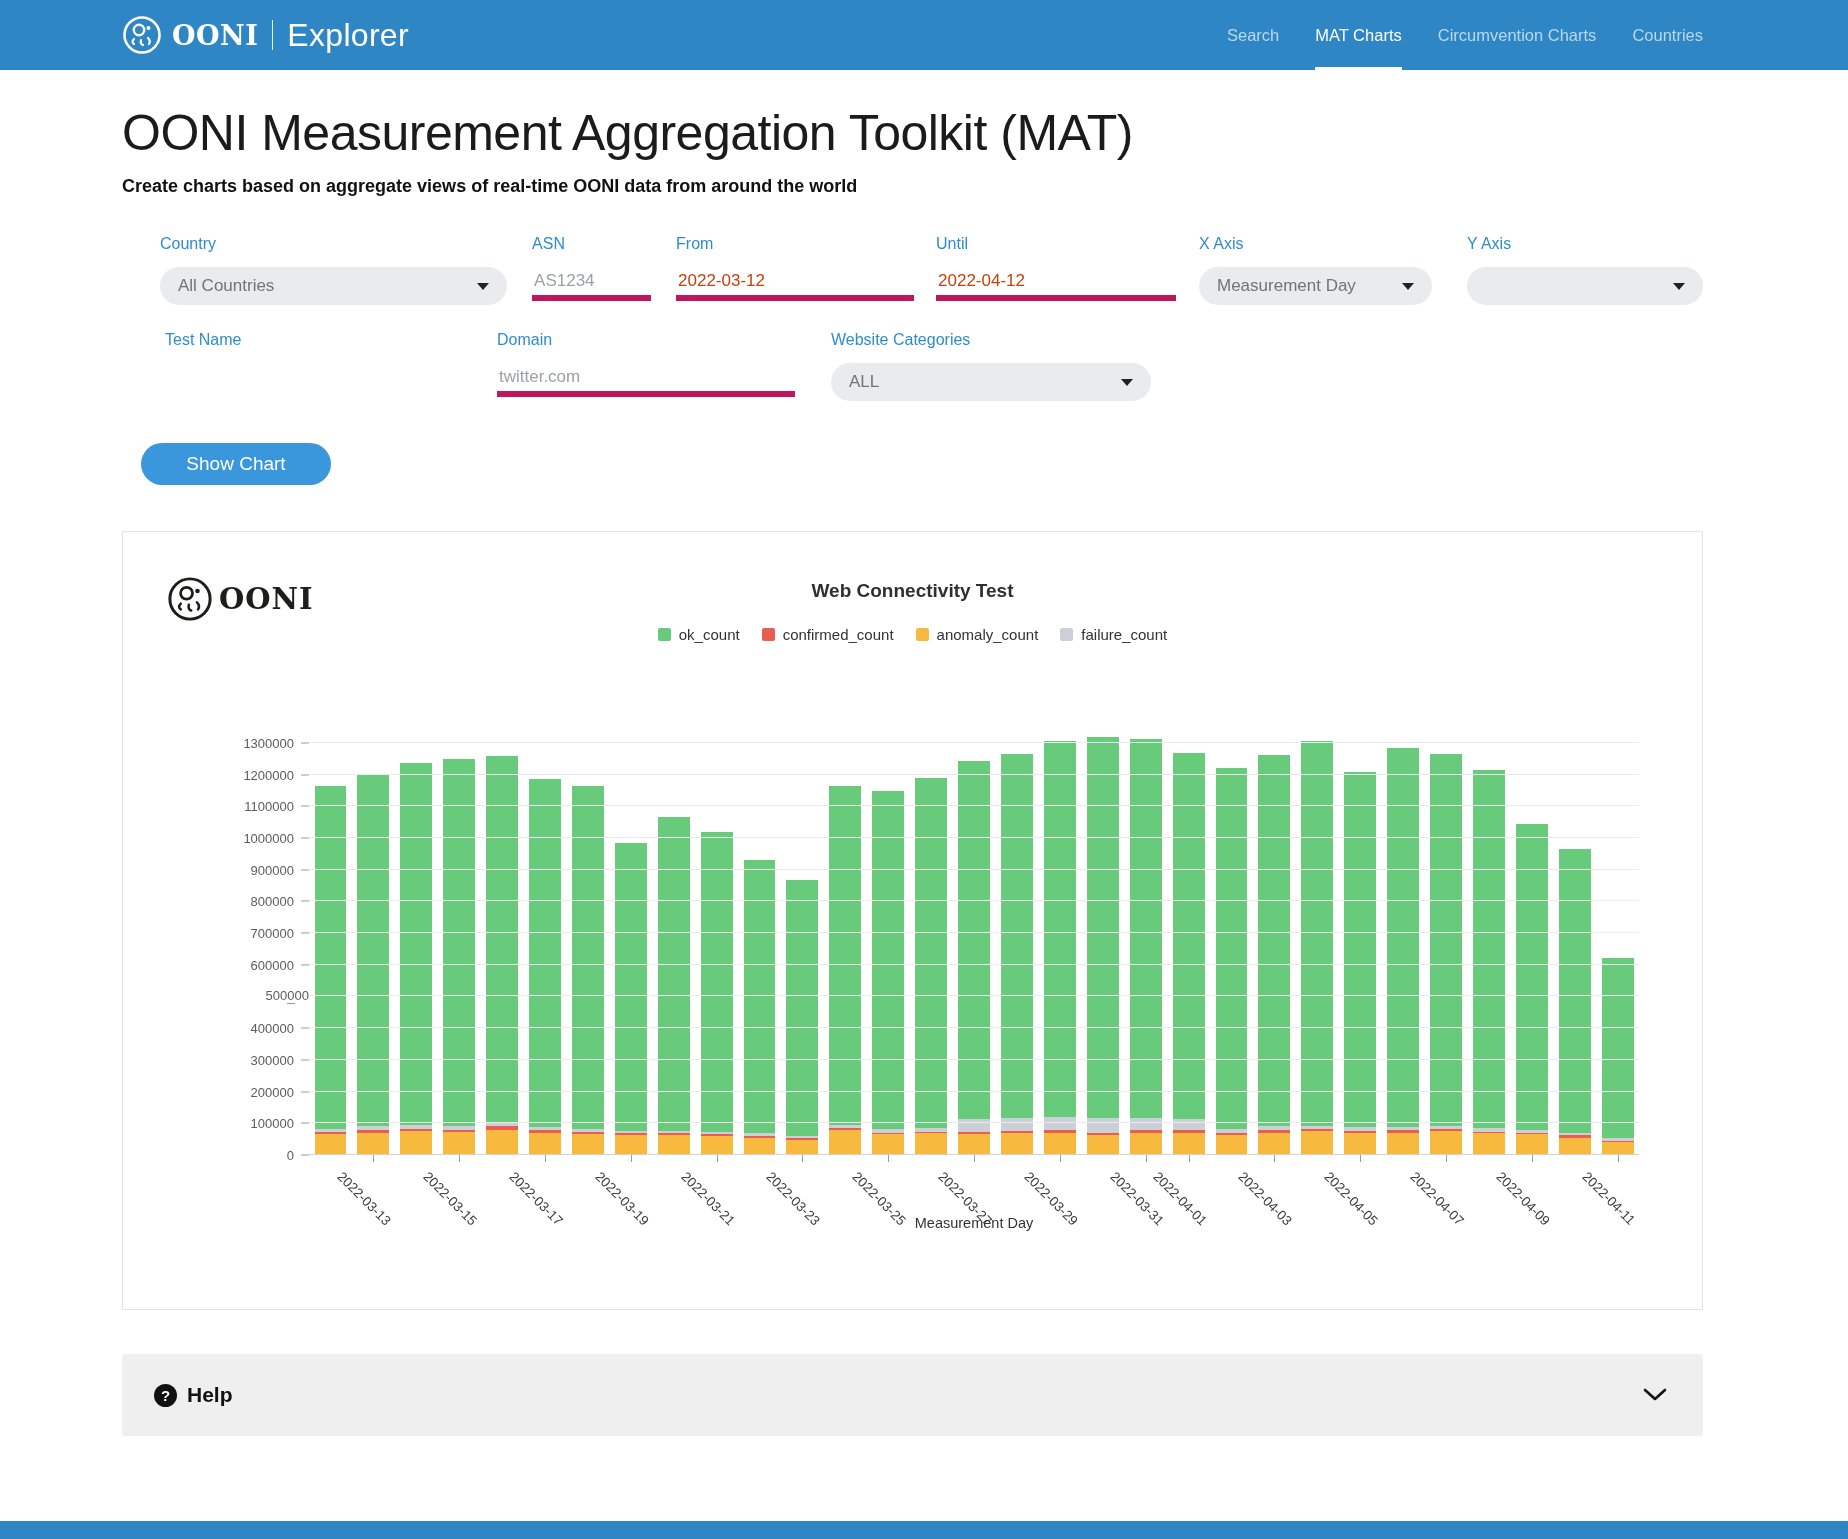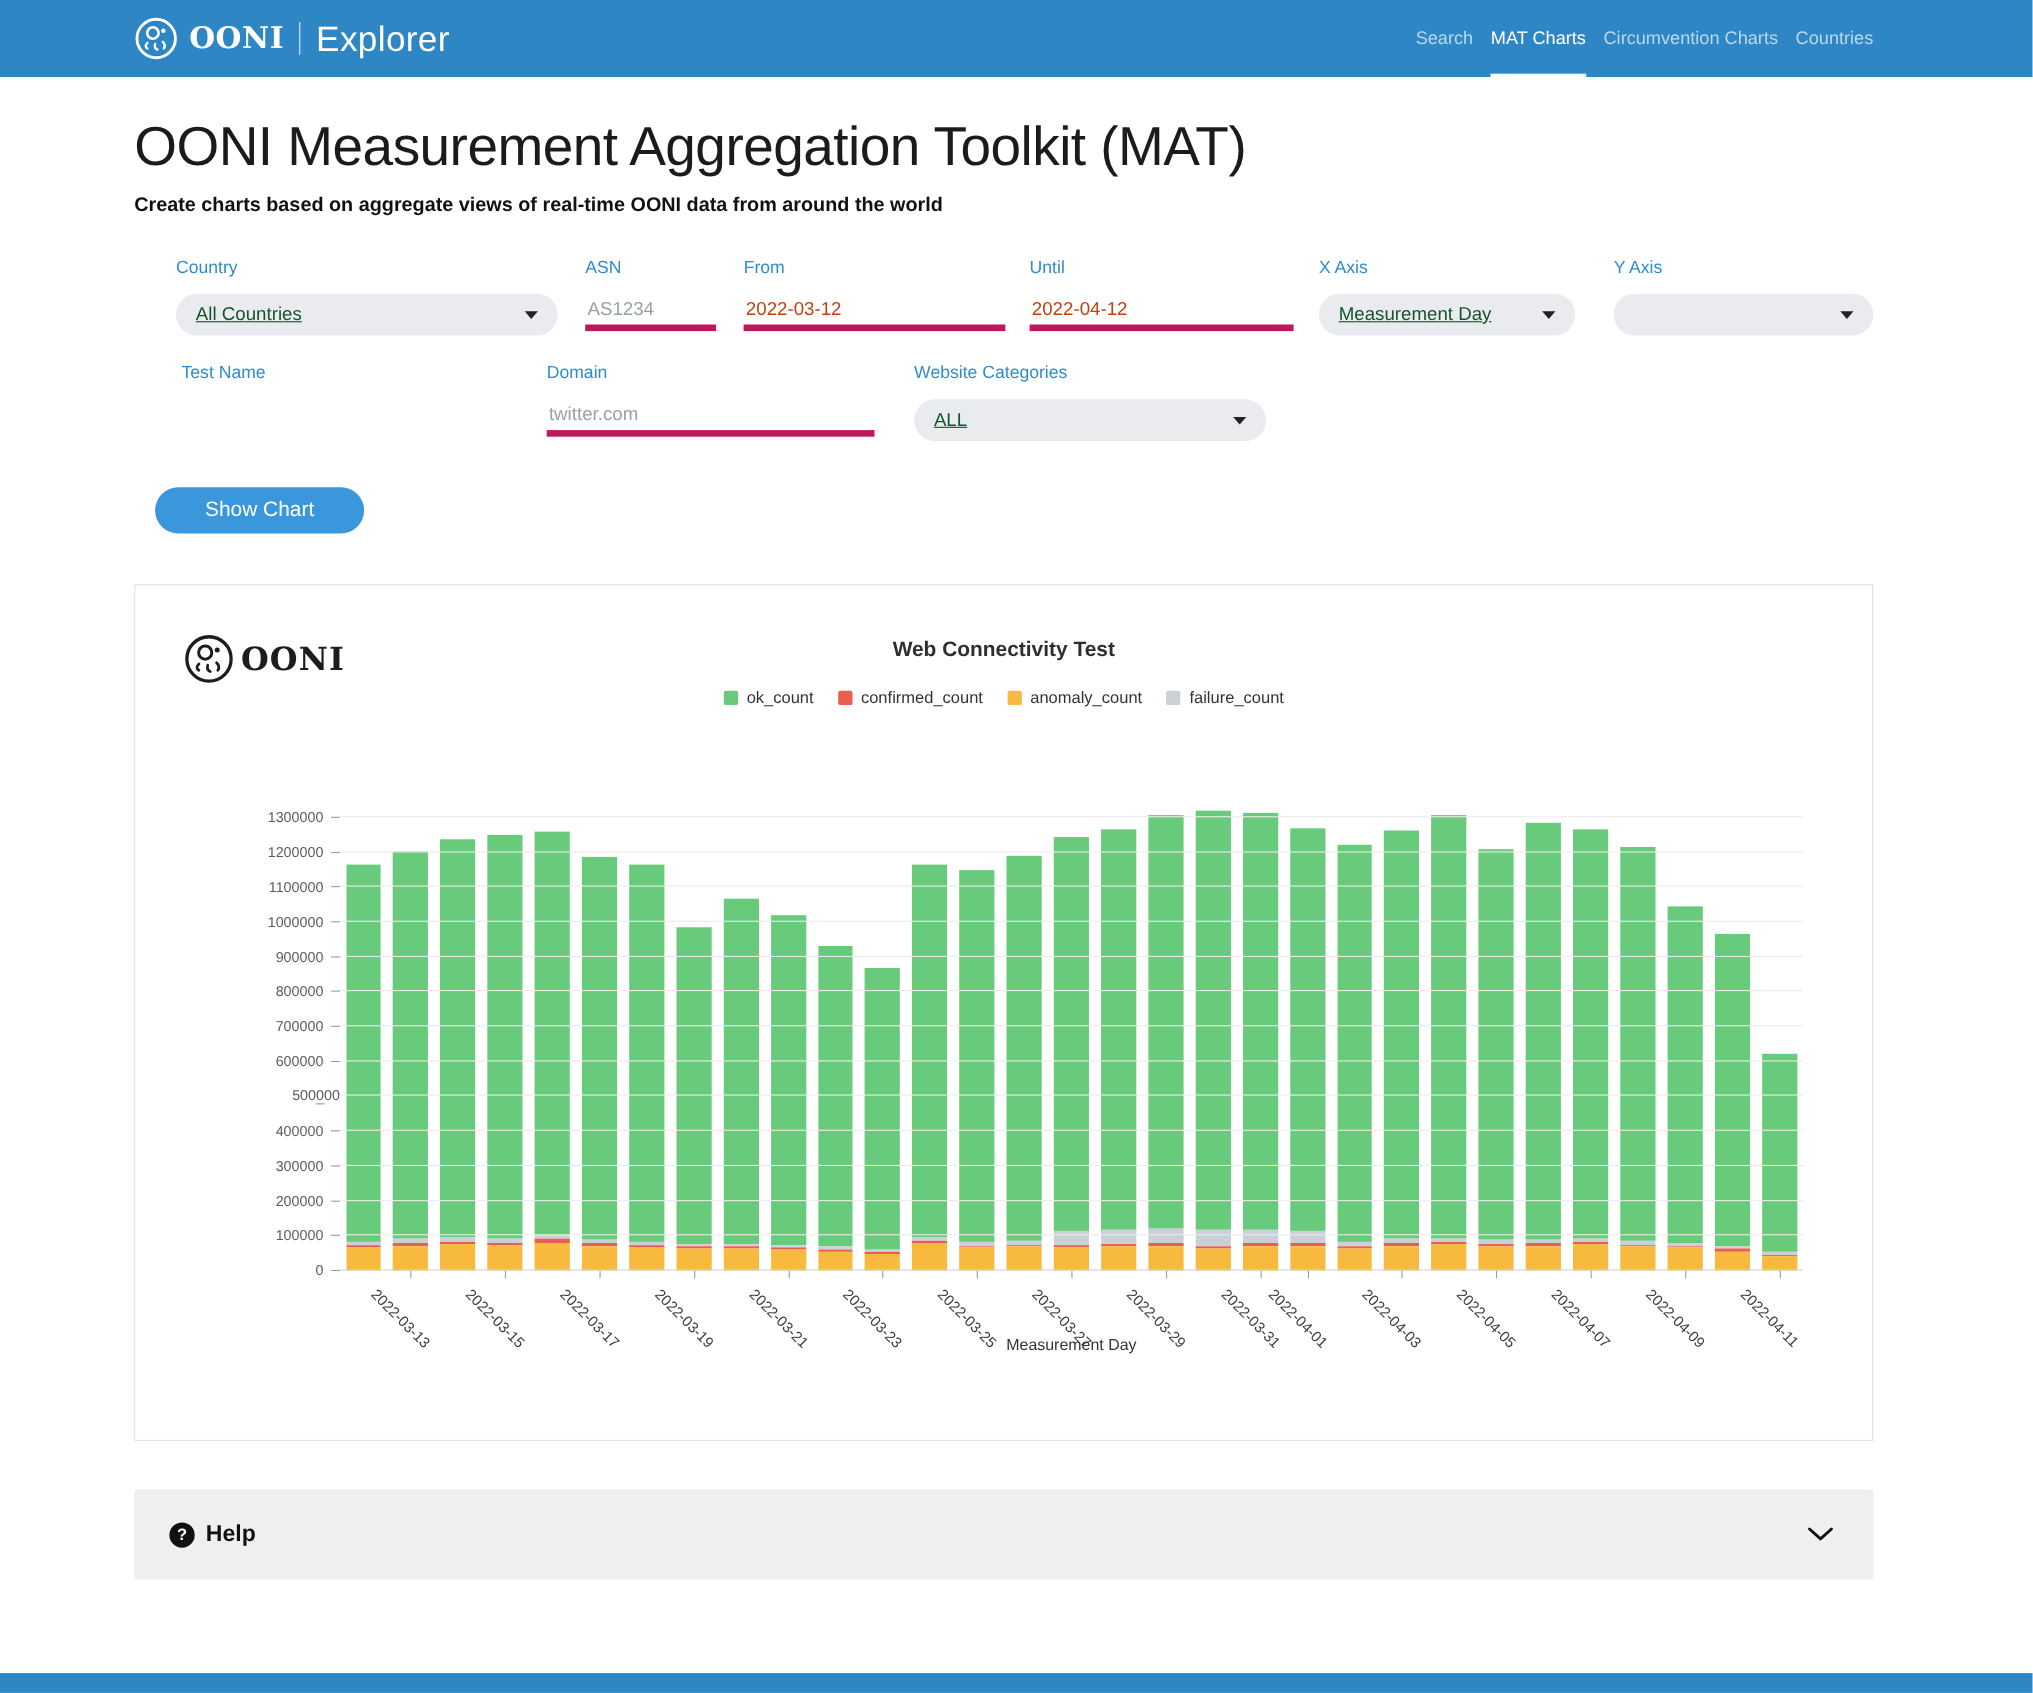--- a/index.html
+++ b/index.html
@@ -5,35 +5,35 @@
   html,body{margin:0;padding:0;background:#fff;font-family:"Liberation Sans","DejaVu Sans",sans-serif;color:#222;}
   .page{width:1848px;height:1539px;position:relative;overflow:hidden;background:#fff;}
 
   
   .topbar{height:70px;background:#2e86c5;display:flex;align-items:center;justify-content:space-between;padding:0 145px 0 122px;box-sizing:border-box;}
   .brand{display:flex;align-items:center;color:#fff;gap:10px;}
   .brand .octo{width:40px;height:40px;display:block;}
   .brand .word{font-family:"DejaVu Serif","Liberation Serif",serif;font-weight:700;font-size:27px;letter-spacing:.5px;}
   .brand .sep{width:1px;height:30px;background:rgba(255,255,255,.85);margin:0 4px;}
   .brand .suffix{font-weight:300;font-size:32px;letter-spacing:.3px;}
-  .nav{display:flex;gap:16px;height:70px;align-items:stretch;}
+  .nav{display:flex;gap:36px;height:70px;align-items:stretch;}
   .nav .item{display:flex;align-items:center;color:#b9d8ee;font-size:16.5px;cursor:pointer;border-bottom:3px solid transparent;padding-top:3px;box-sizing:border-box;}
   .nav .item.active{color:#fff;border-bottom-color:#fff;}
 
   
   .main{margin:0 145px 0 122px;}
   .page-title{font-size:50px;font-weight:300;color:#1b1b1b;margin:34px 0 0 0;letter-spacing:-.5px;}
   .page-subtitle{font-size:18px;font-weight:700;color:#111;margin-top:14px;}
 
   .form{margin-top:38px;}
   .frow{display:flex;align-items:flex-start;}
   .fcol{display:flex;flex-direction:column;}
   .flabel{color:#2e8cce;font-size:16px;font-weight:500;margin-bottom:14px;}
   .select{background:#e9ebee;border-radius:19px;height:38px;display:flex;align-items:center;justify-content:space-between;padding:0 18px;cursor:pointer;box-sizing:border-box;}
-  .select .val{font-size:17px;color:#14532d;text-decoration:underline;}
+  .select .val{font-size:17px;color:#737373;}
   .select .caret{width:0;height:0;border-left:6px solid transparent;border-right:6px solid transparent;border-top:7px solid #222;margin-left:10px;flex:none;}
   .uinput{border:none;border-bottom:6px solid #be185d;background:transparent;font-size:17px;color:#c2410c;height:34px;padding:0 2px;outline:none;width:100%;box-sizing:border-box;font-family:inherit;}
   .uinput::placeholder{color:#9aa0a6;}
   .btn{margin:42px 0 0 19px;background:#3b97db;color:#fff;border:none;border-radius:21px;height:42px;width:190px;font-size:19px;cursor:pointer;font-family:inherit;}
 
   
   .panel{margin-top:46px;height:779px;border:1px solid #e2e2e2;box-sizing:border-box;padding:0 44px;background:#fff;}
   .chart-header{position:relative;padding-top:48px;}
   .chart-logo{position:absolute;left:0;top:44px;display:flex;align-items:center;gap:6px;color:#1d1d1b;}
   .chart-logo .octo{width:46px;height:46px;}

